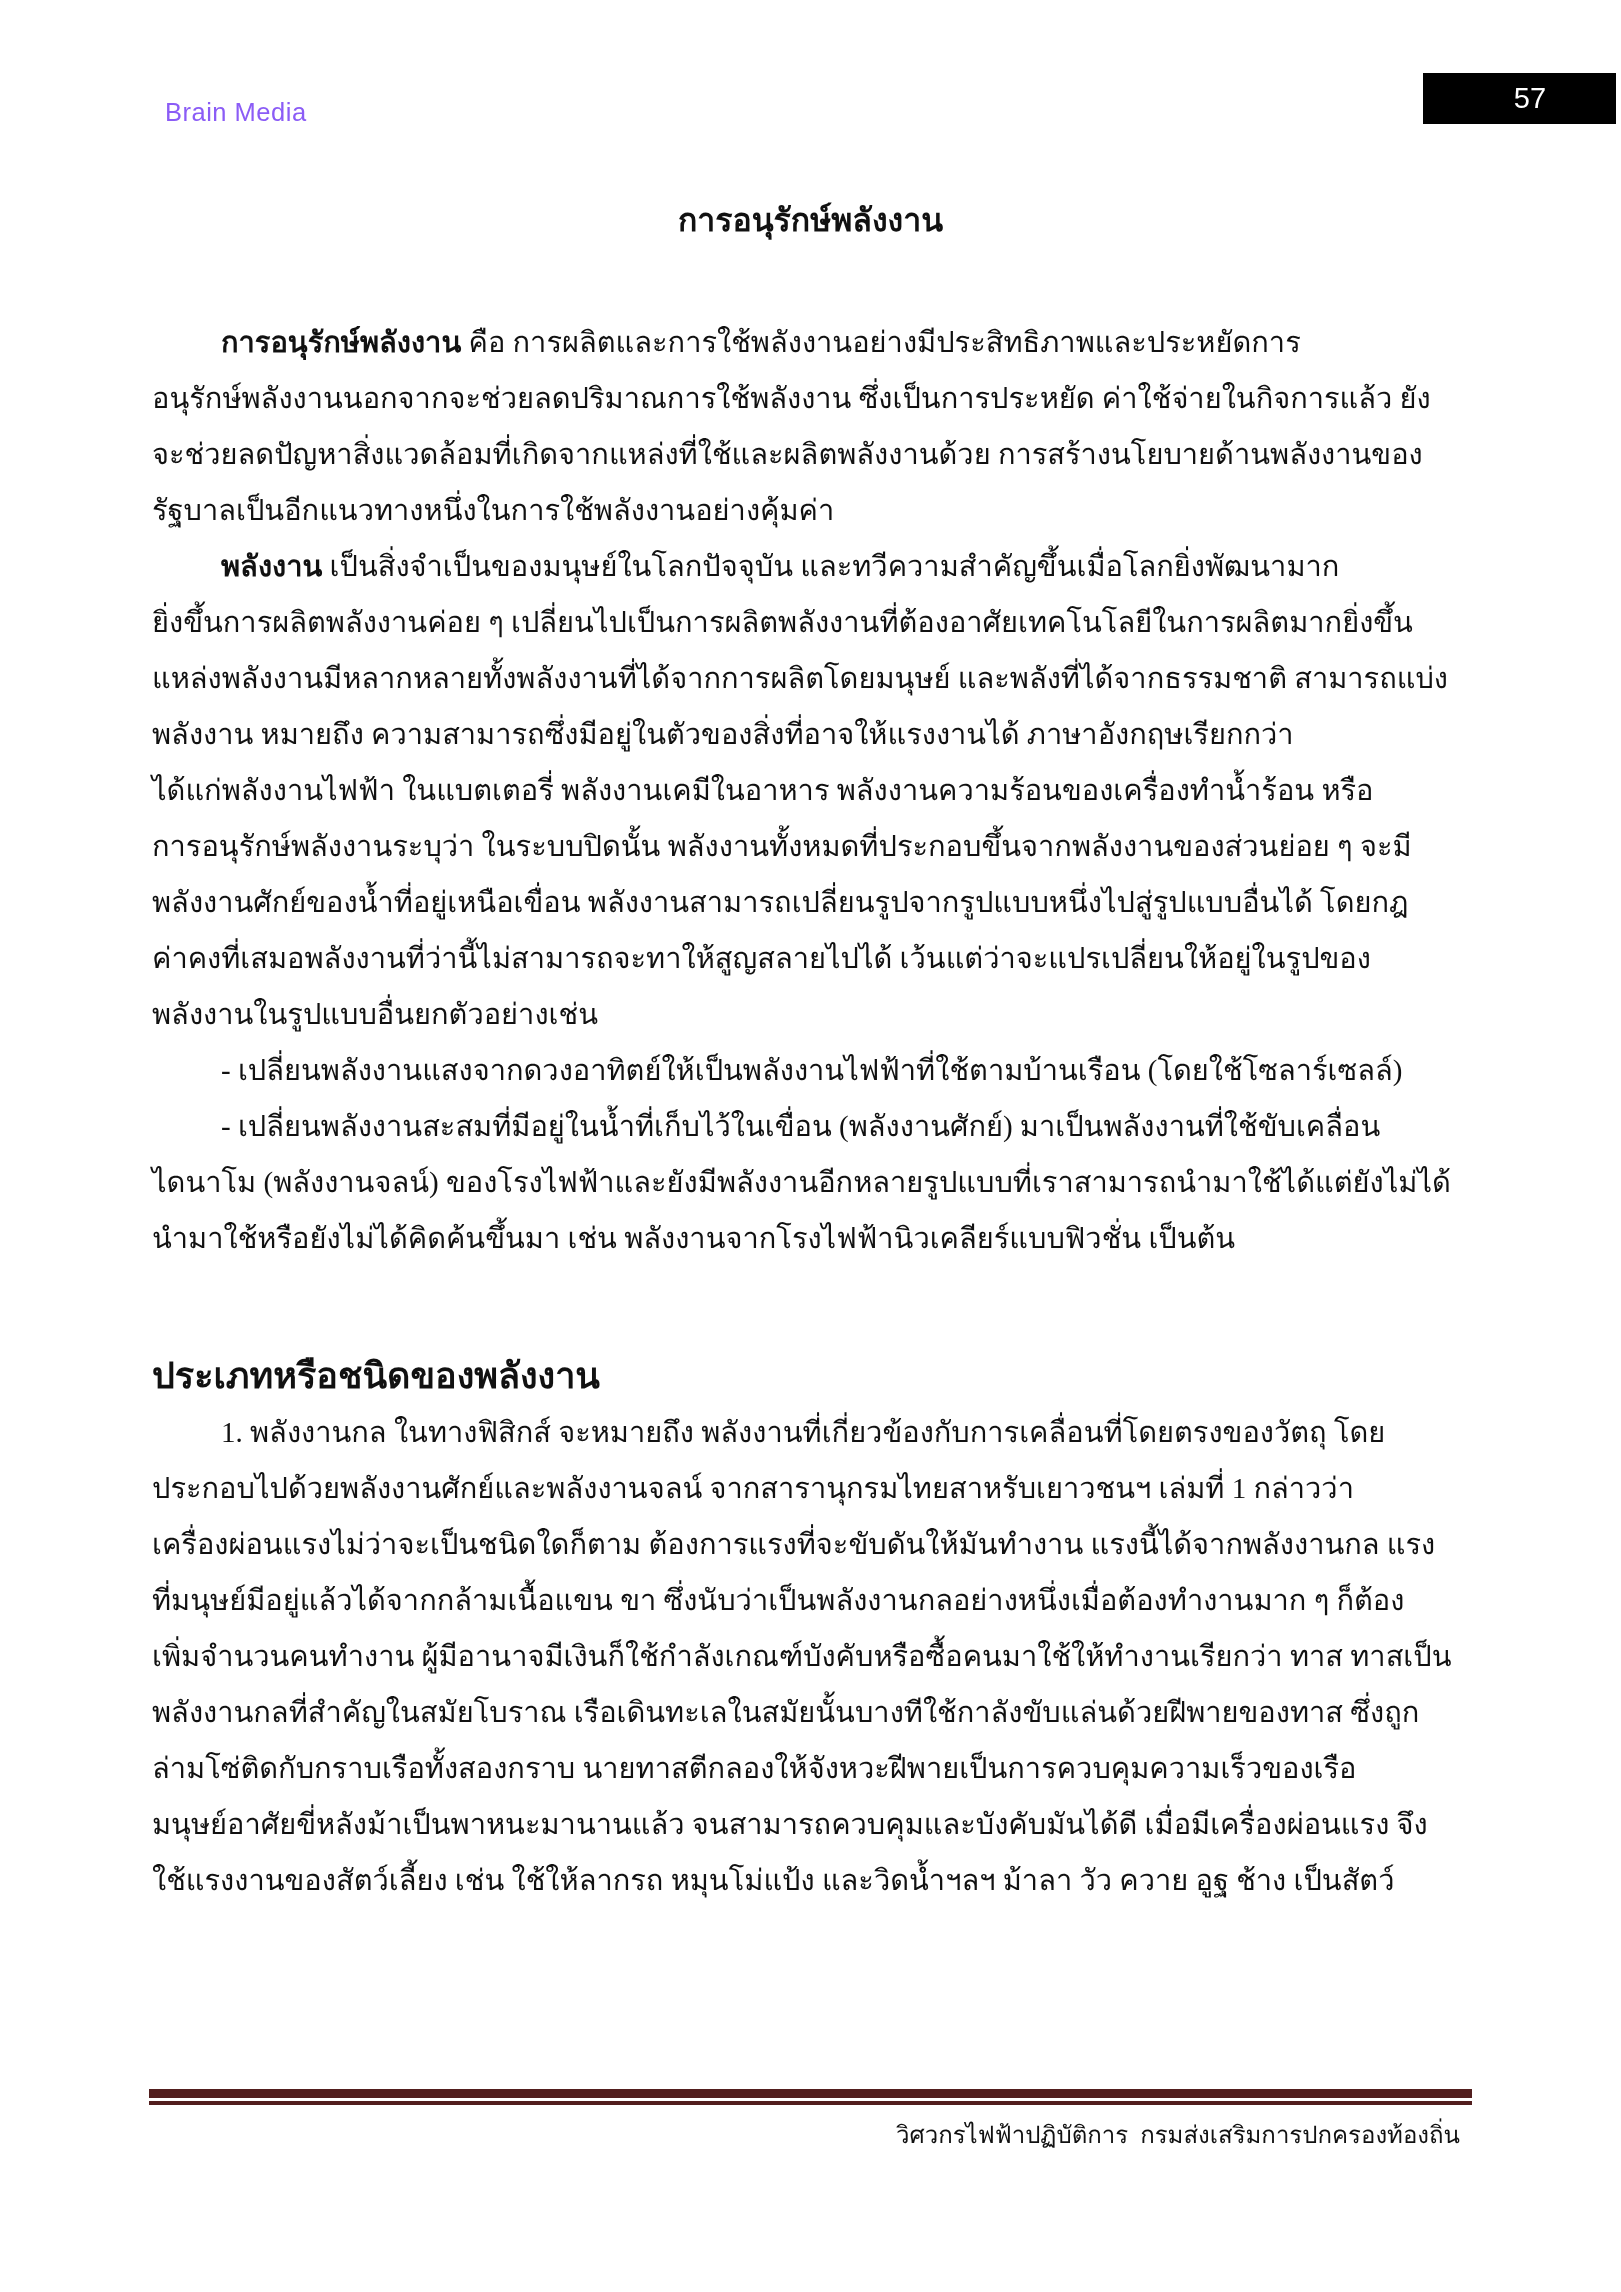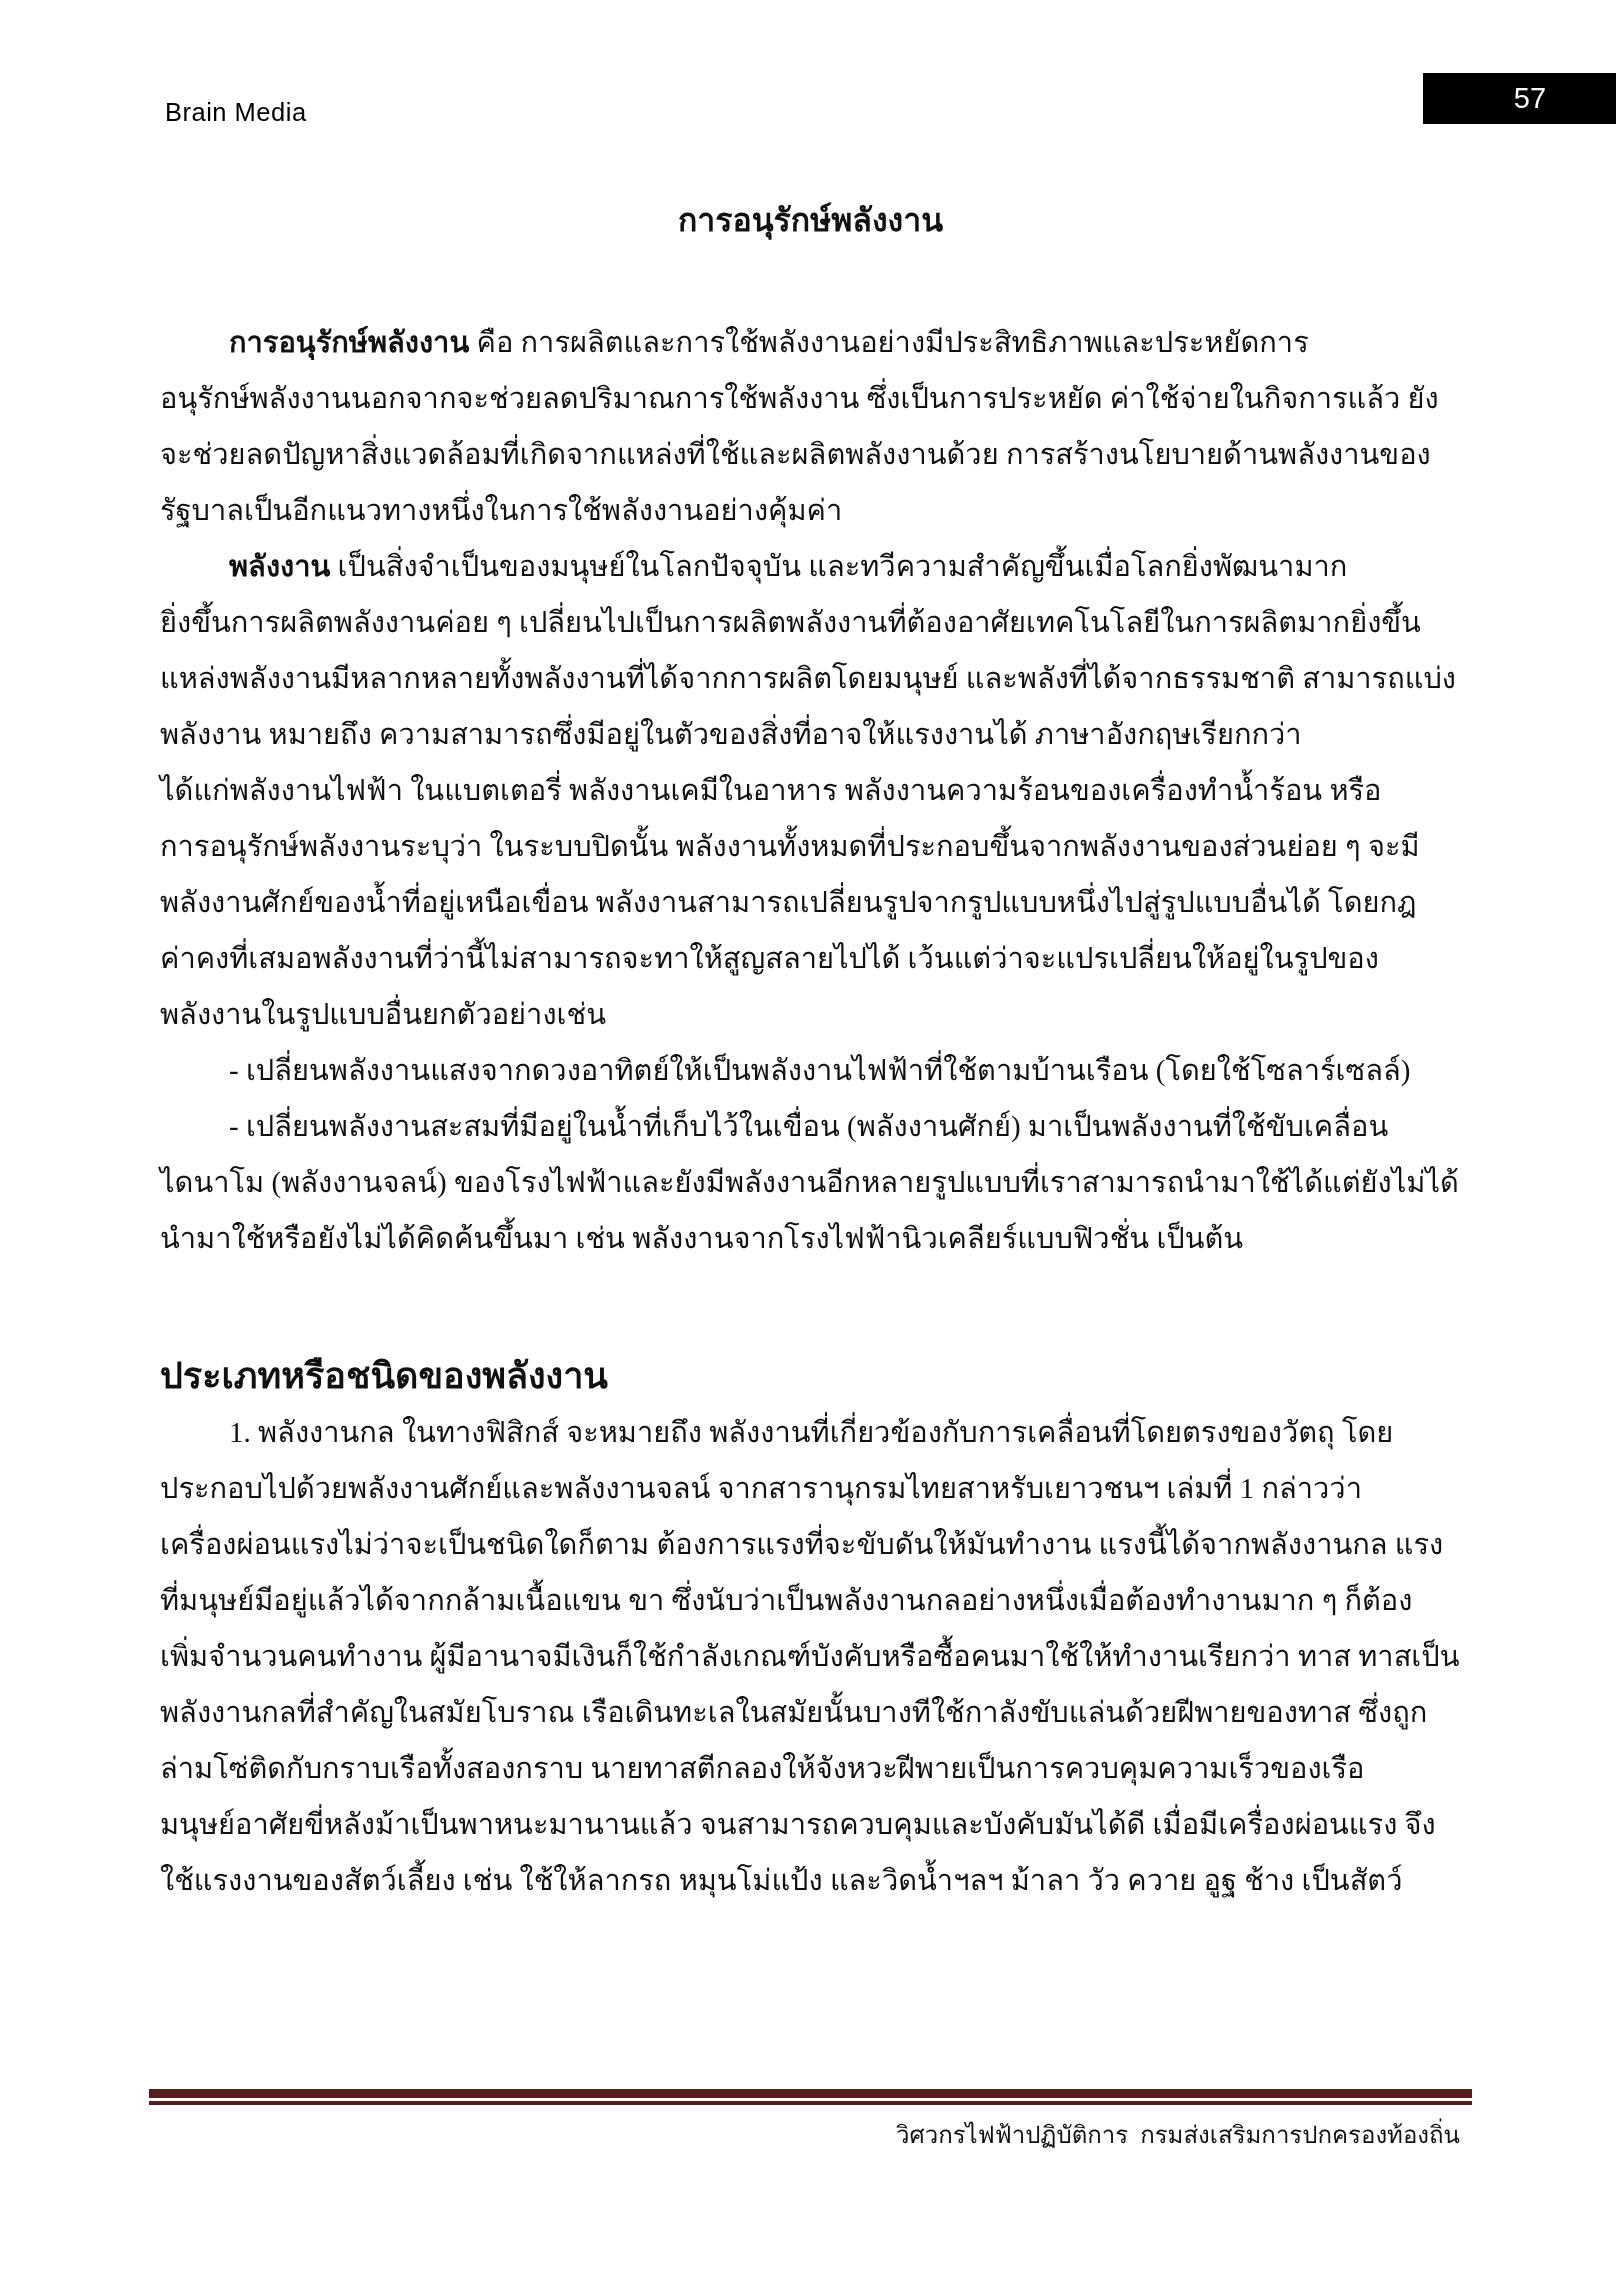--- a/index.html
+++ b/index.html
@@ -12,21 +12,21 @@
     overflow: hidden;
     font-family: "Liberation Serif", serif;
     color: #111111;
   }
   .header-brand {
     position: absolute;
     left: 165px;
     top: 98px;
     font-family: "Liberation Sans", sans-serif;
     font-size: 25.5px;
-    color: #000000;
+    color: #8b5cf6;
     letter-spacing: 0.5px;
   }
   .pagenum-box {
     position: absolute;
     left: 1423px;
     top: 73px;
     width: 193px;
     height: 51px;
     background: #000000;
     display: flex;
@@ -54,21 +54,20 @@
     left: 152px;
     top: 314px;
     width: 1319px;
     font-size: 29px;
   }
   .line {
     height: 56px;
     line-height: 56px;
     white-space: nowrap;
     overflow: visible;
-    margin-left: 8px;
   }
   .line.indent { padding-left: 69px; }
   .line.heading { font-weight: bold; font-size: 36px; }
   .bold { font-weight: bold; }
   .footer-rule {
     position: absolute;
     left: 149px;
     top: 2089px;
     width: 1323px;
   }

